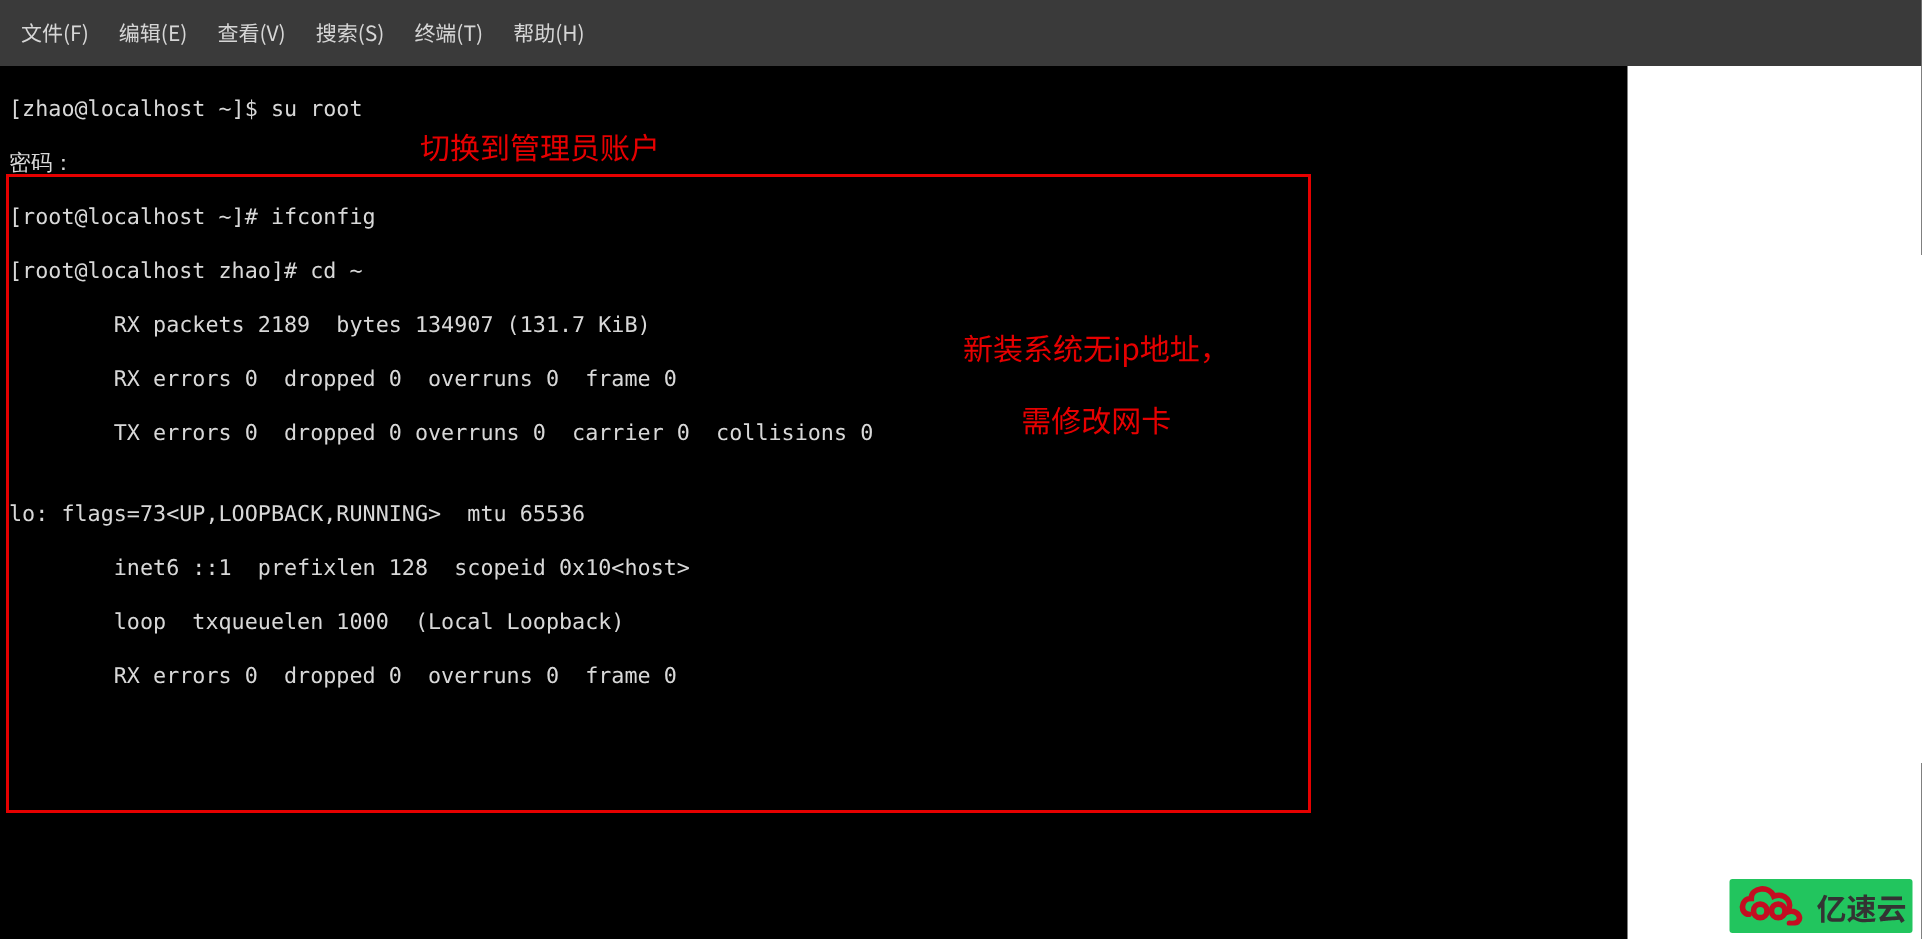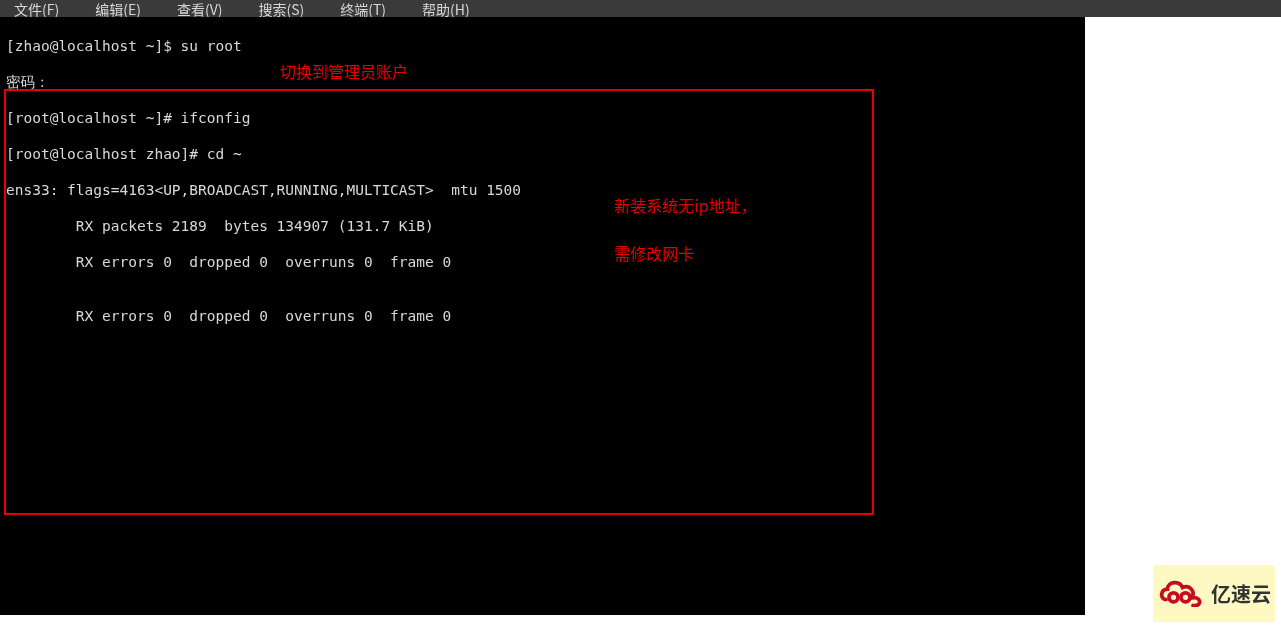--- a/index.html
+++ b/index.html
@@ -4,26 +4,26 @@
   <style>
     * { margin: 0; padding: 0; box-sizing: border-box; }
     html, body { width: 1281px; height: 626px; overflow: hidden; }
     body {
       font-family: "DejaVu Sans Mono", "Liberation Mono", monospace;
       font-size: 14px;
       background: #ffffff;
       position: relative;
     }
     .menubar {
-      height: 17px;
+      height: 44px;
       background: #3a3a3a;
       display: flex;
       align-items: center;
       padding: 0 4px;
-      gap: 16px;
+      gap: 0;
     }
     .menu-item {
       color: #d6d6d6;
       padding: 4px 10px;
       font-family: "Noto Sans CJK SC", "Microsoft YaHei", sans-serif;
       font-size: 14px;
       cursor: pointer;
     }
     .terminal {
       background: #000000;
@@ -44,33 +44,34 @@
       left: 4px;
       top: 72px;
       width: 870px;
       height: 426px;
       pointer-events: none;
     }
     .annot {
       position: absolute;
       color: #e60000;
       font-family: "Noto Sans CJK SC", "Microsoft YaHei", sans-serif;
-      font-size: 16px;
+      font-size: 20px;
       line-height: 24px;
       pointer-events: none;
       font-weight: 400;
+      text-align: center;
     }
     .annot1 { left: 280px; top: 42px; }
-    .annot2 { left: 600px; top: 152px; }
+    .annot2 { left: 624px; top: 152px; }
     .watermark {
       position: absolute;
       right: 6px; bottom: 4px;
       display:flex; align-items:center; gap:6px;
-      background:#fef9c3;
-      padding:12px 4px;
+      background:#22c55e;
+      padding:1px 4px;
       border-radius:2px;
     }
     .watermark-text {
       font-family: "Noto Sans CJK SC","Microsoft YaHei",sans-serif;
       font-size: 20px; color:#333; font-weight:700;
     }
     .watermark svg { width:48px; height:30px; }
   </style>
 </head>
 <body>
@@ -82,24 +83,27 @@
   <div class="menu-item">搜索(S)</div>
   <div class="menu-item">终端(T)</div>
   <div class="menu-item">帮助(H)</div>
 </div>
 
 <div class="terminal">
 <span class="line">[zhao@localhost ~]$ su root</span>
 <span class="line">密码：</span>
 <span class="line">[root@localhost ~]# ifconfig</span>
 <span class="line">[root@localhost zhao]# cd ~</span>
-<span class="line">ens33: flags=4163&lt;UP,BROADCAST,RUNNING,MULTICAST&gt;  mtu 1500</span>
 <span class="line">        RX packets 2189  bytes 134907 (131.7 KiB)</span>
 <span class="line">        RX errors 0  dropped 0  overruns 0  frame 0</span>
+<span class="line">        TX errors 0  dropped 0 overruns 0  carrier 0  collisions 0</span>
 <span class="line"></span>
+<span class="line">lo: flags=73&lt;UP,LOOPBACK,RUNNING&gt;  mtu 65536</span>
+<span class="line">        inet6 ::1  prefixlen 128  scopeid 0x10&lt;host&gt;</span>
+<span class="line">        loop  txqueuelen 1000  (Local Loopback)</span>
 <span class="line">        RX errors 0  dropped 0  overruns 0  frame 0</span>
 
 
 <span class="line"></span>
 
 
 
 
 
 

